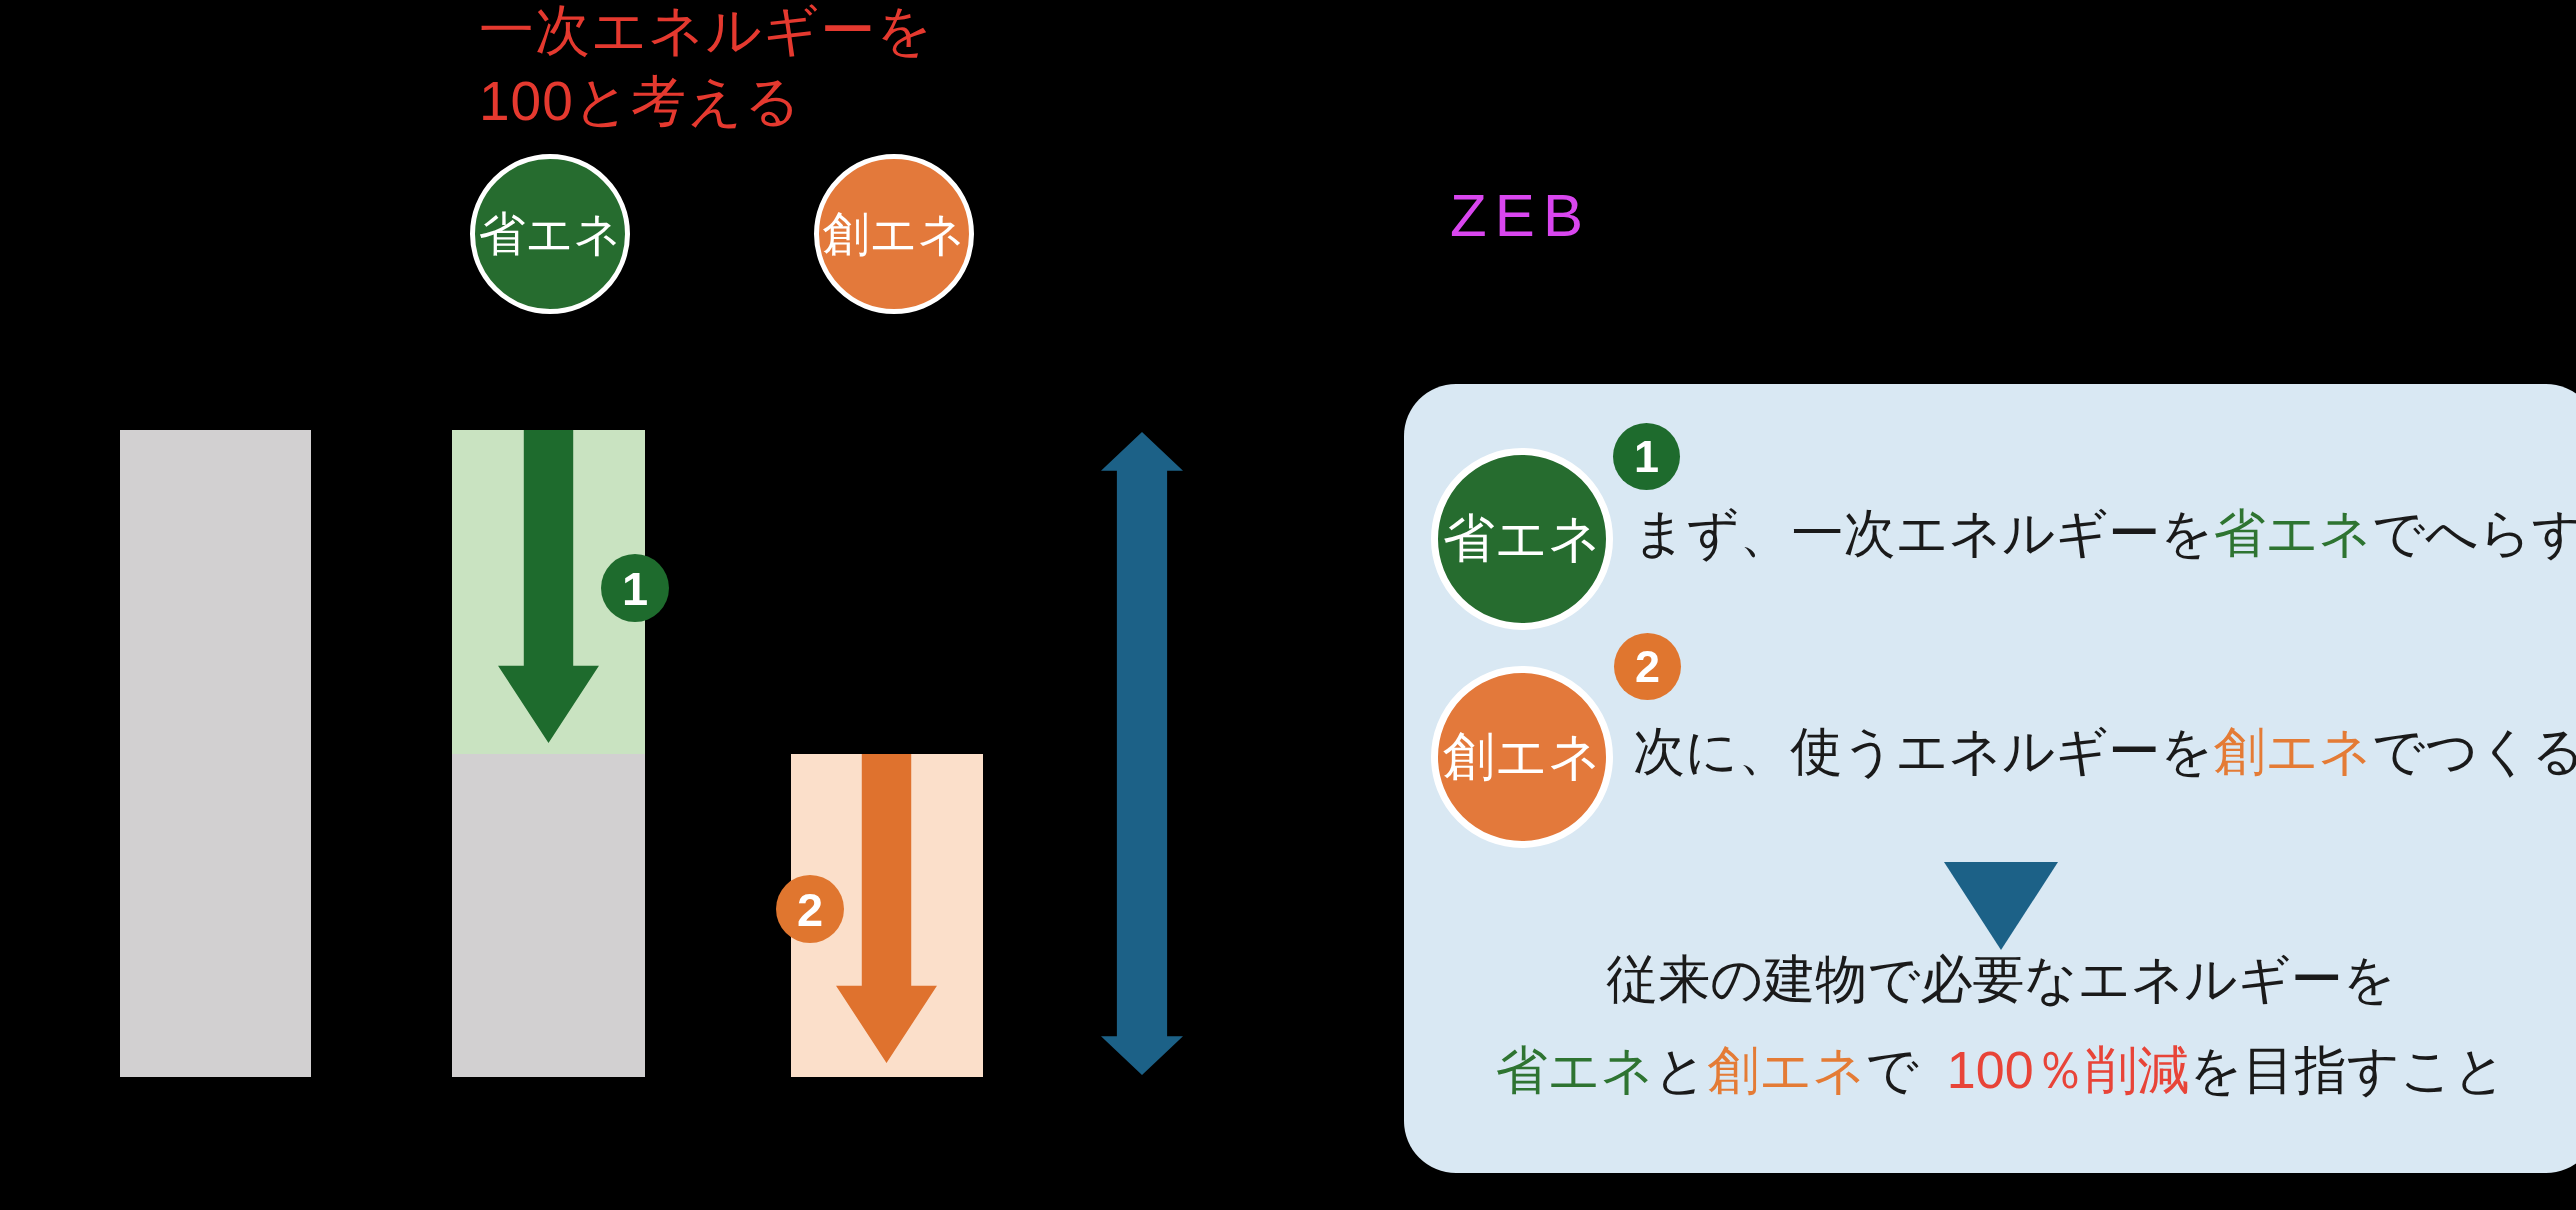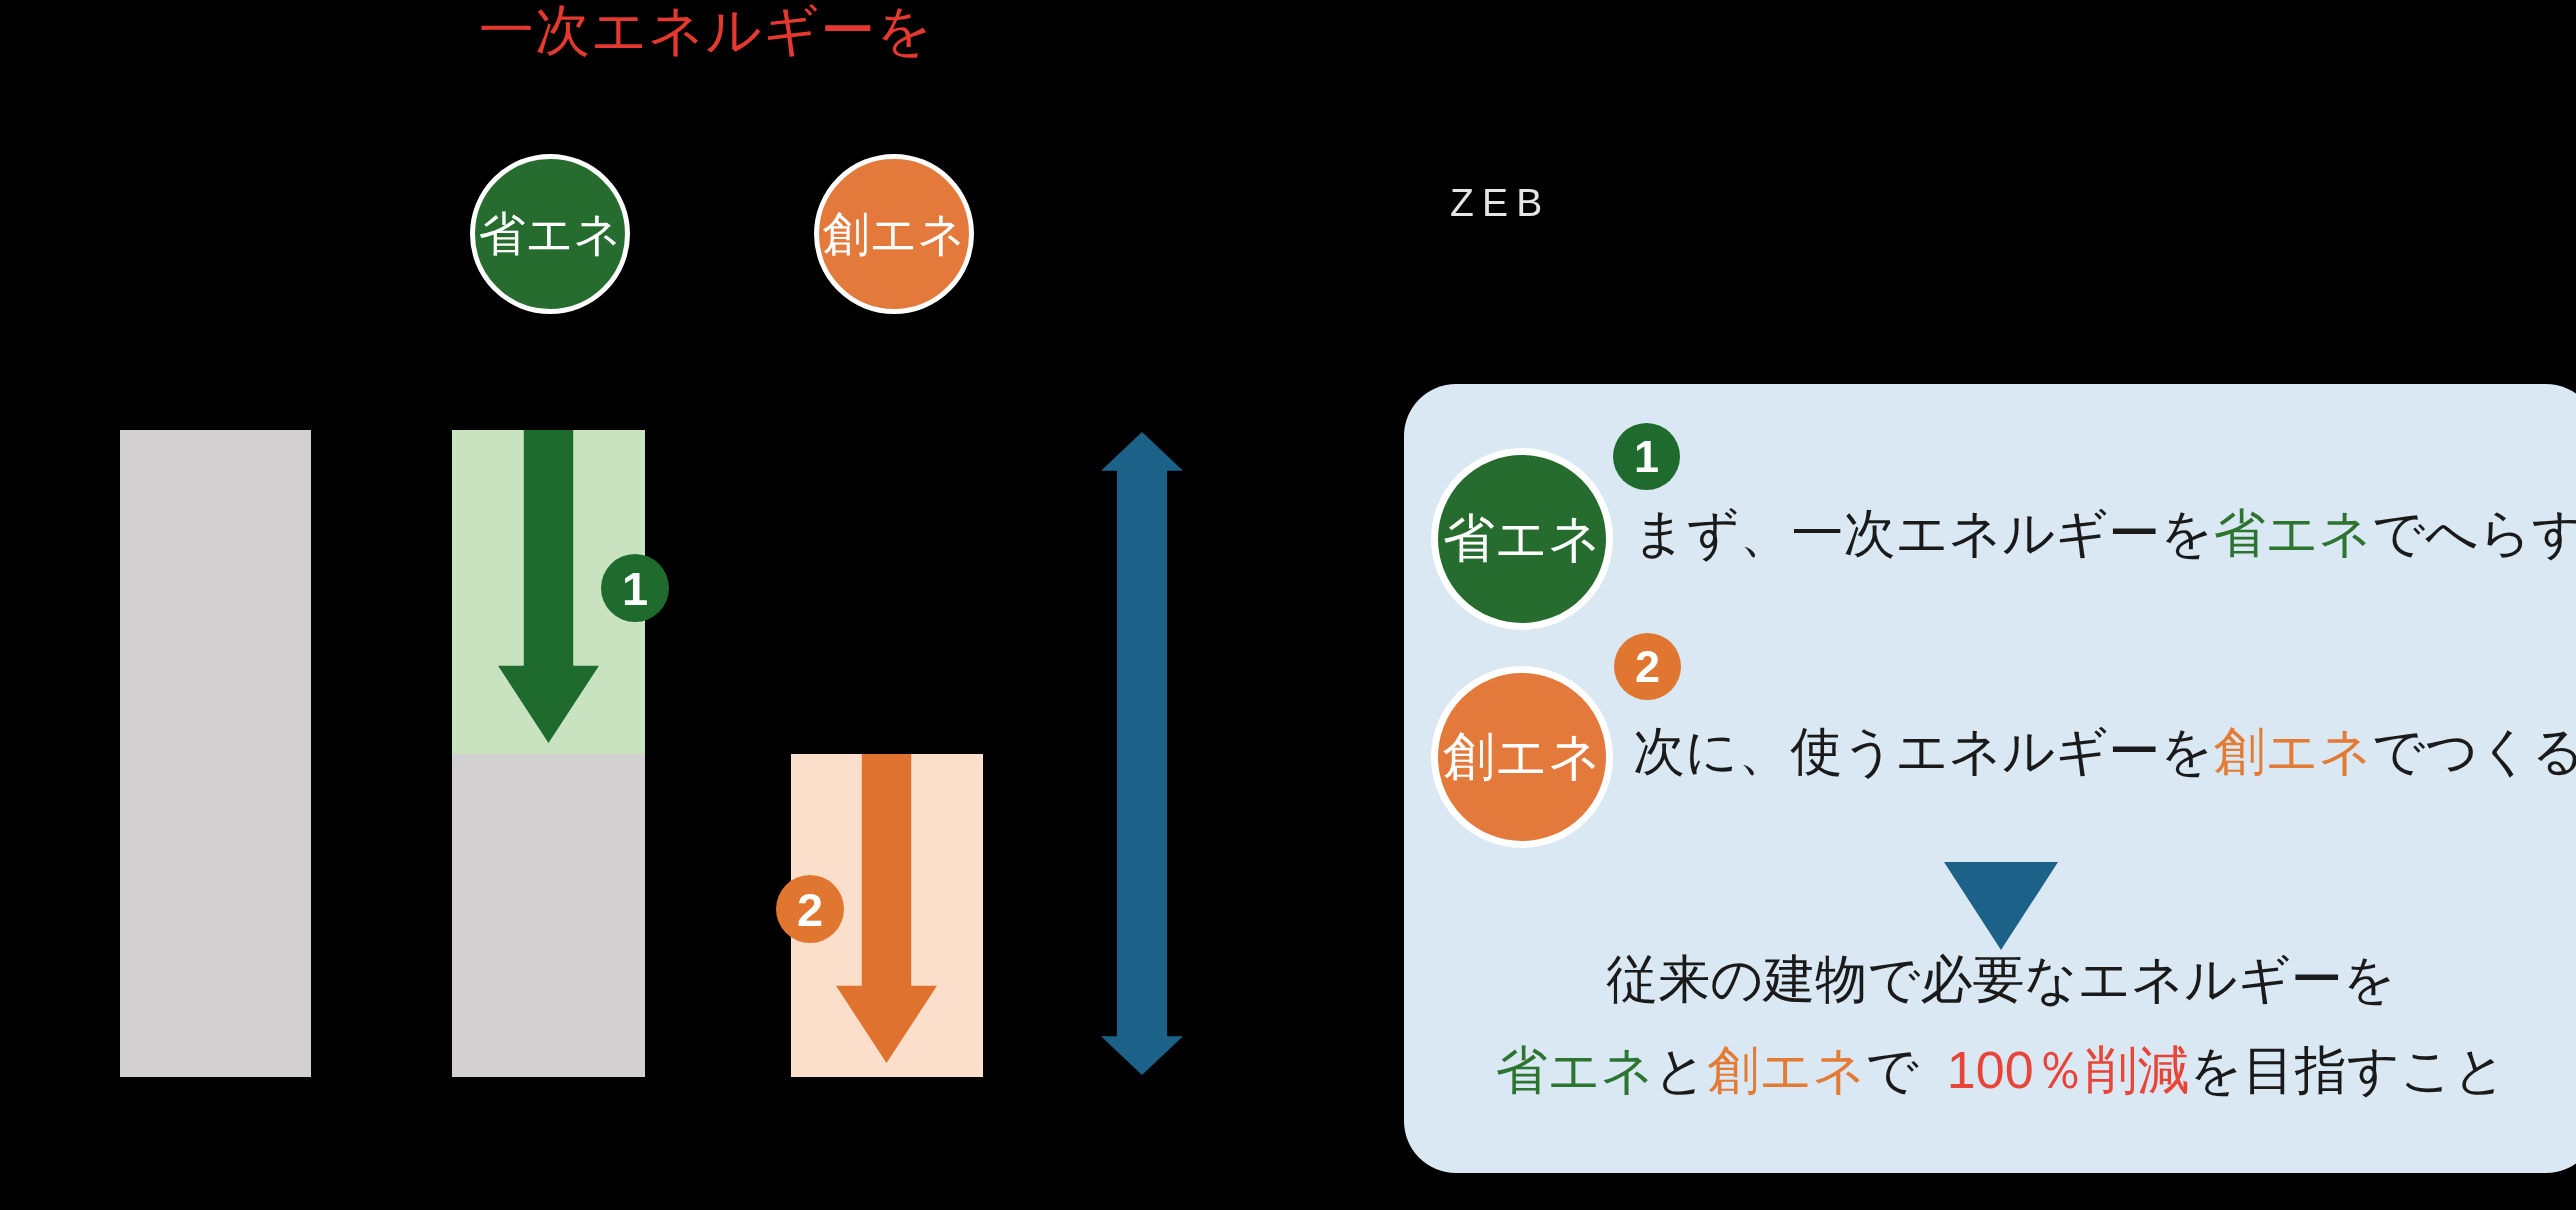--- a/index.html
+++ b/index.html
@@ -36,22 +36,22 @@
     top:154px;
   }
   .circle-green{background:#266c2f;}
   .circle-orange{background:#e3793b;}
   .c-save-top{left:470px;}
   .c-create-top{left:814px;}
 
   
   .zeb{
     left:1450px;top:181px;
-    color:#e5e5e5;
-    font-size:39px;
+    color:#d946ef;
+    font-size:60px;
     letter-spacing:8.2px;
     font-weight:500;
     white-space:nowrap;
   }
 
   
   .bar{position:absolute;}
   .bar-baseline{left:120px;top:430px;width:191px;height:647px;background:#d2d0d1;}
   .bar-save{left:452px;top:430px;width:193px;height:647px;}
   .bar-save .half-top{position:absolute;left:0;top:0;width:100%;height:324px;background:#c9e3c1;}
@@ -122,20 +122,21 @@
   .concl-1{top:567px;}
   .concl-2{top:658px;}
 </style>
 </head>
 <body>
 
 <div class="canvas">
 
   <div class="abs red-note">
     <div>一次エネルギーを</div>
+    <div>100と考える</div>
   </div>
 
   <div class="abs circle circle-top circle-green c-save-top">
     <span>省エネ</span>
   </div>
   <div class="abs circle circle-top circle-orange c-create-top">
     <span>創エネ</span>
   </div>
 
   <div class="abs zeb">ZEB</div>

